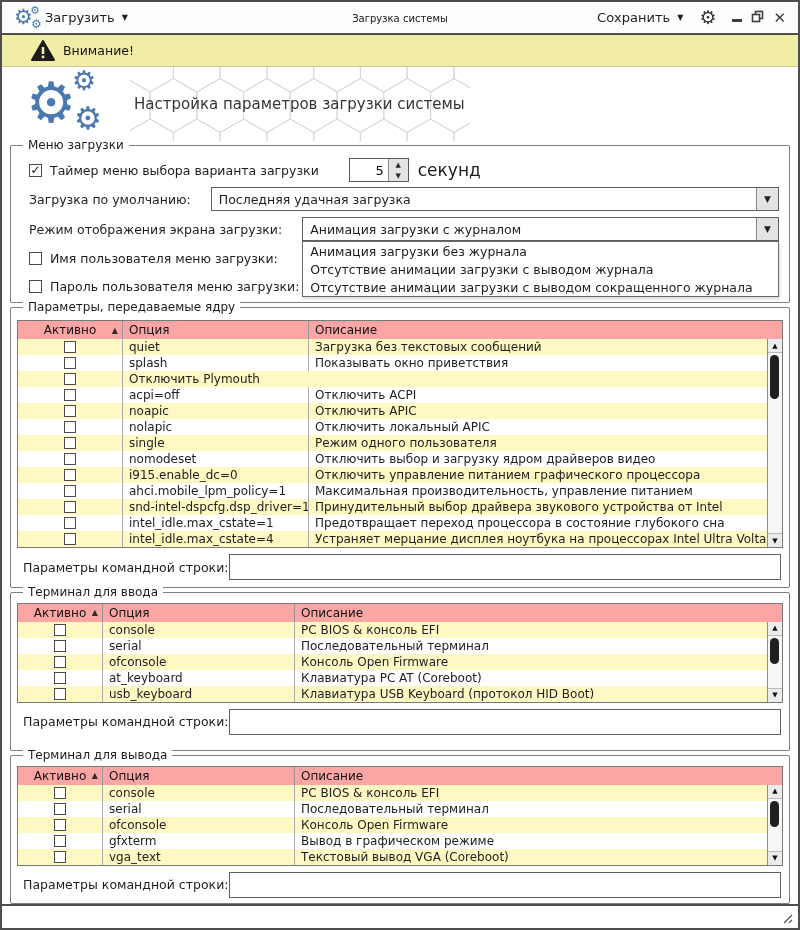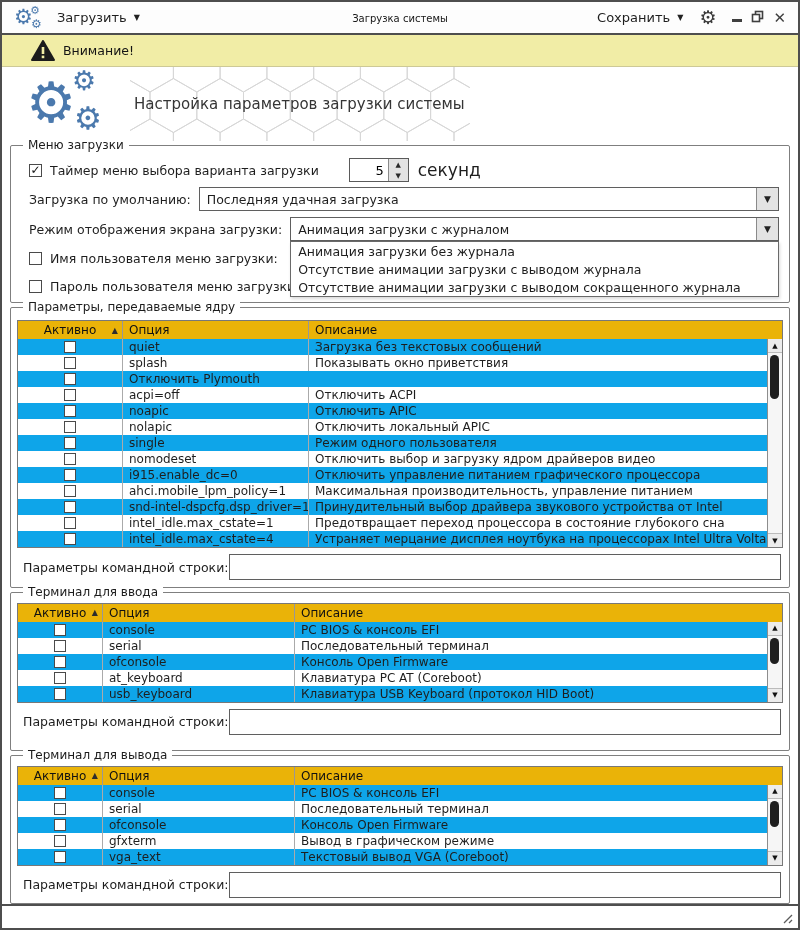--- a/index.html
+++ b/index.html
@@ -12,21 +12,21 @@
   
   .toolbar { height:33px; flex:0 0 33px; background:#fdfdfd; border-bottom:2px solid #4e4e4e;
              display:flex; align-items:center; padding:0 12px; position:relative; }
   .applogo { position:relative; width:30px; height:26px; display:inline-block; }
   .applogo .g { position:absolute; color:#4b79ad; line-height:1; }
   .applogo .g1 { font-size:21px; left:0; top:2px; }
   .applogo .g2 { font-size:11px; left:16px; top:0; }
   .applogo .g3 { font-size:12px; left:17px; top:13px; }
   .menu-btn { background:none; border:none; font:inherit; font-size:13px; color:#1e1e1e;
               display:inline-flex; align-items:center; gap:7px; cursor:default; }
-  .toolbar .left-btn { margin-left:13px; }
+  .toolbar .left-btn { margin-left:1px; }
   .caret { font-size:8px; color:#222; }
   .tb-title { position:absolute; left:50%; top:50%; transform:translate(-50%,-50%); font-size:10px; color:#161616; }
   .tb-right { margin-left:auto; display:flex; align-items:center; gap:16px; }
   .gear-btn { font-size:19px; color:#3a3a3a; line-height:1; }
   .winctl { display:flex; align-items:center; gap:9px; }
   .minbar { display:inline-block; width:10px; height:3px; background:#3f3f3f; margin-bottom:-6px; }
   .maxicon { display:inline-block; }
   .closex { font-size:15px; color:#3f3f3f; }
 
   
@@ -63,42 +63,42 @@
   .frow .cb { margin-right:8px; }
 
   
   .spin { display:inline-flex; height:24px; border:1px solid #5a5a5a; margin-left:30px; background:#fff; }
   .spin input { width:38px; border:none; outline:none; text-align:right; font:inherit; font-size:13px; padding-right:4px; }
   .spin-btns { width:20px; border-left:1px solid #8a8a8a; display:flex; flex-direction:column; background:#e3e3e3; }
   .spin-btns .sb { flex:1; display:flex; align-items:center; justify-content:center; font-size:7px; color:#2a2a2a; }
   .unit { margin-left:9px; font-size:17px; }
 
   
-  .combo-wrap { flex:1; position:relative; margin-left:8px; }
+  .combo-wrap { flex:1; position:relative; margin-left:20px; }
   .combo { display:flex; align-items:center; height:24px; border:1px solid #5f5f5f; background:#fff; }
   .combo-value { flex:1; padding:0 7px; font-size:12.5px; white-space:nowrap; overflow:hidden; }
   .combo-btn { width:22px; height:100%; border-left:1px solid #8a8a8a; background:#e3e3e3;
                display:flex; align-items:center; justify-content:center; font-size:9px; color:#222; }
   .dropdown { position:absolute; left:0; right:0; top:100%; background:#fff; border:1px solid #6a6a6a;
               z-index:10; box-shadow:1px 2px 3px rgba(0,0,0,.15); }
   .dd-item { height:18px; display:flex; align-items:center; padding:0 7px; font-size:12.5px; white-space:nowrap; }
 
   .lbl { font-size:12.5px; }
 
   
   .tbl { border:1px solid #787878; background:#fff; position:relative; }
-  .thead { display:flex; height:18px; background:#eab308; align-items:stretch; }
+  .thead { display:flex; height:18px; background:#fca5a5; align-items:stretch; }
   .th { display:flex; align-items:center; padding:0 6px; font-size:12px; color:#111; position:relative; }
   .th + .th { border-left:1px solid #979797; }
   .th.c1 { justify-content:center; }
   .sort { position:absolute; right:4px; font-size:8px; color:#2d2d2d; }
   .tbody { position:relative; }
   .rows { margin-right:15px; }
   .trow { display:flex; height:16px; align-items:stretch; background:#fff; }
-  .trow.alt { background:#0ea5e9; }
+  .trow.alt { background:#fef9c3; }
   .tc { display:flex; align-items:center; padding:0 6px; font-size:12px; overflow:hidden; white-space:nowrap; }
   .tc + .tc { border-left:1px solid #aaa; }
   .tc.c1 { justify-content:center; }
   .t1 .c1 { width:104px; flex:0 0 104px; } .t1 .c2 { width:186px; flex:0 0 186px; }
   .t2 .c1 { width:84px;  flex:0 0 84px; }  .t2 .c2 { width:192px; flex:0 0 192px; }
   .c3 { flex:1; }
   .tbl .thead { padding-right:0; }
   .tc .cb { width:12px; height:12px; flex:0 0 12px; }
 
   

